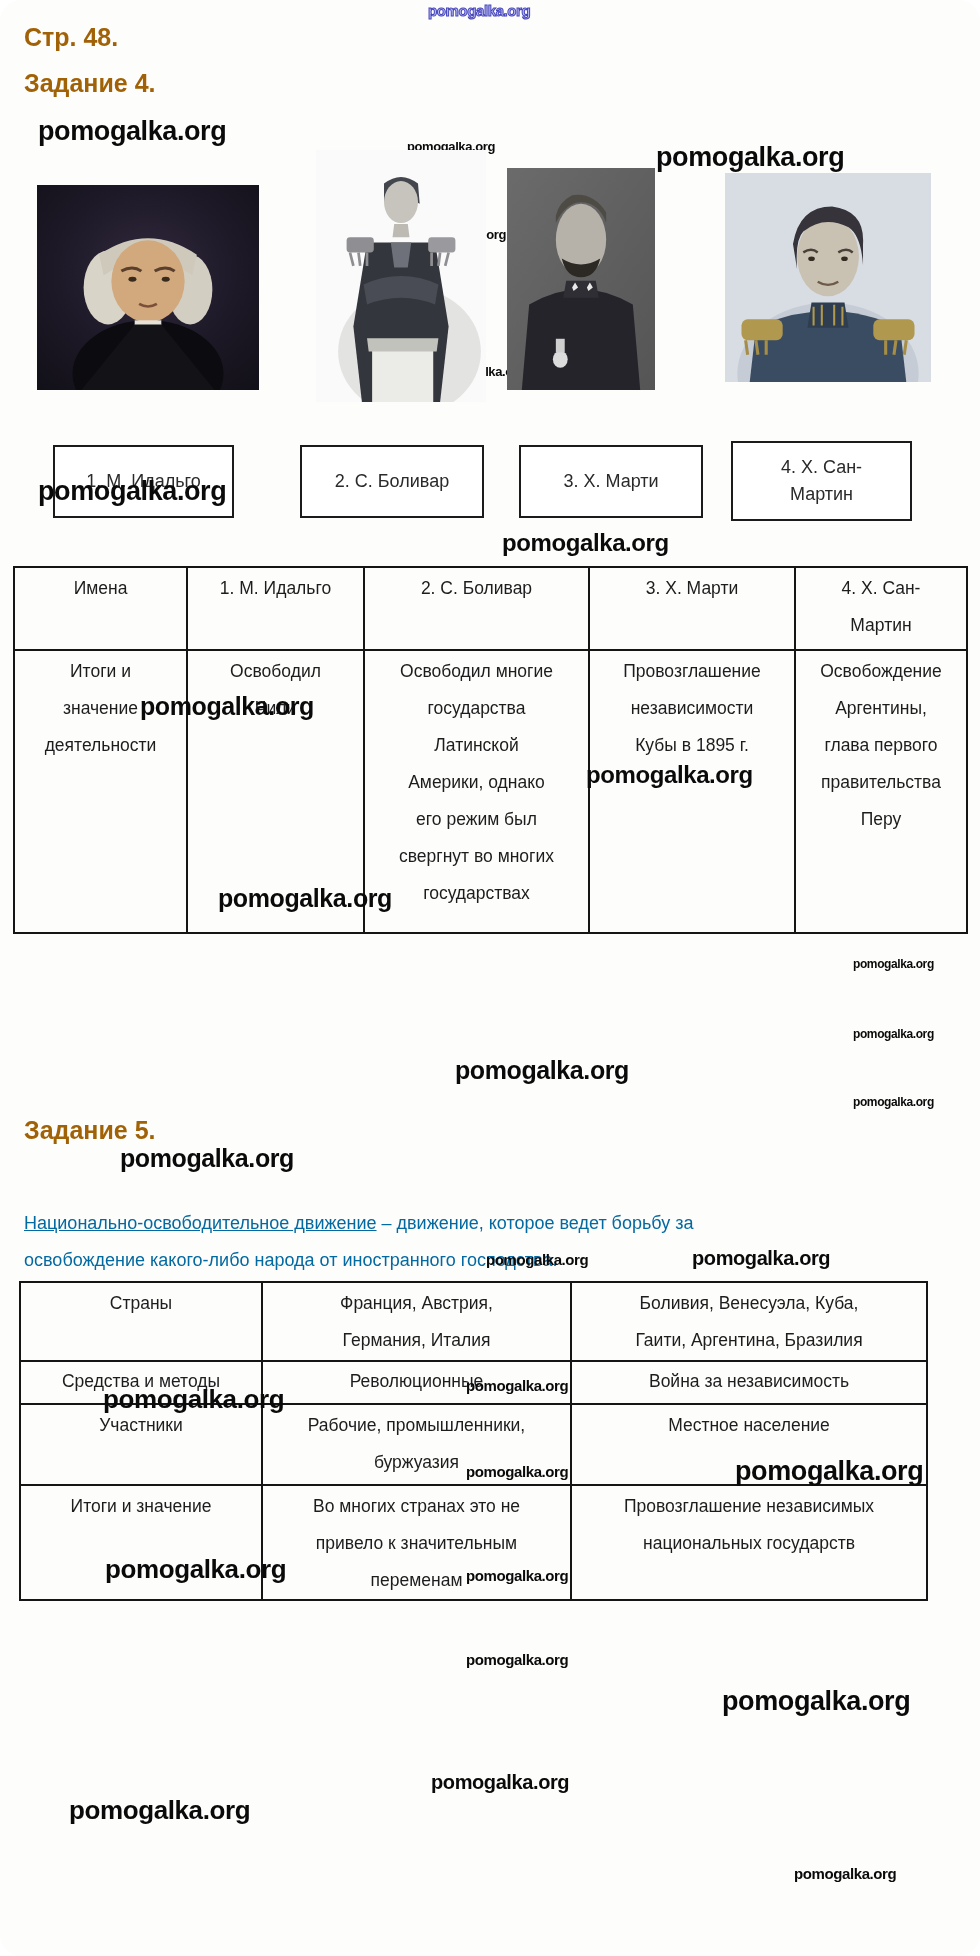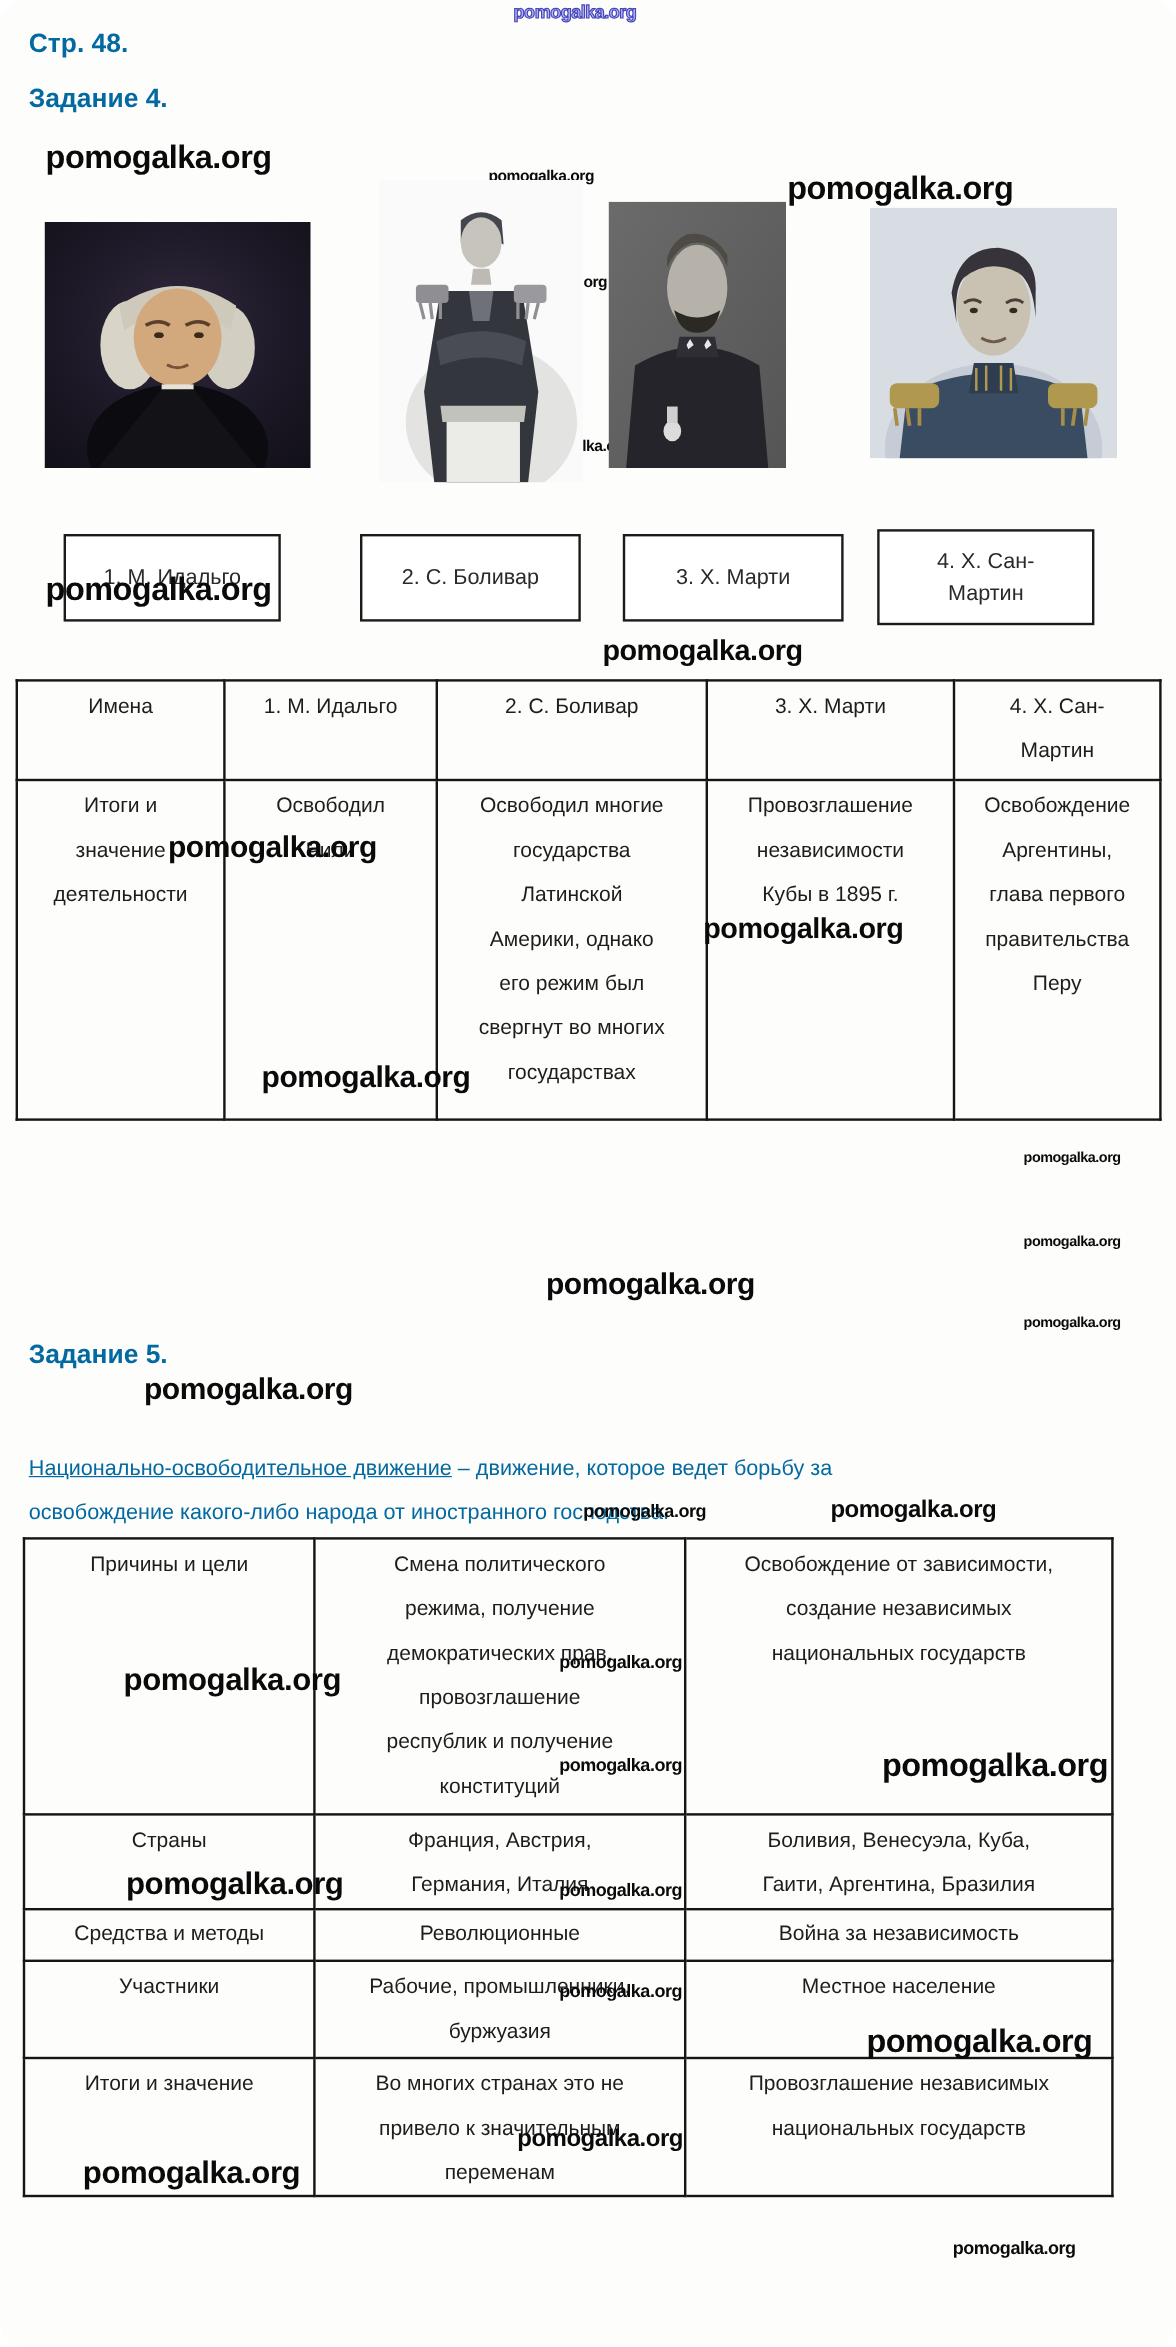--- a/index.html
+++ b/index.html
@@ -1,21 +1,21 @@
 <!DOCTYPE html>
 <html><head>
 <meta charset="utf-8">
 <style>
   html,body { margin:0; padding:0; background:#ffffff; }
   .canvas {
     position:relative; width:980px; height:1956px;
     background:#fdfdfc; overflow:hidden;
     font-family:"Liberation Sans", sans-serif; color:#1d1d1d;border-radius:21px;
   }
-  .heading { position:absolute; font-size:22px; font-weight:700; color:#0369a1; white-space:nowrap; }
+  .heading { position:absolute; font-size:25px; font-weight:700; color:#a16207; white-space:nowrap; }
 
   
   .wm { position:absolute; font-weight:700; color:#0a0a0a; white-space:nowrap; line-height:1; letter-spacing:-0.4px; }
   .wm-xl { font-size:27px; }
   .wm-lg { font-size:24px; }
   .wm-md { font-size:20px; }
   .wm-sm { font-size:15px; }
   .wm-xs { font-size:13px; }
   .wm-blue { font-size:15px; color:#b9b9ef; -webkit-text-stroke:1px #4646bd; }
 
@@ -214,32 +214,20 @@
   <span class="wm wm-sm" style="left:486px; top:1252px;">pomogalka.org</span>
   <span class="wm wm-md" style="left:692px; top:1248px;">pomogalka.org</span>
 
   <table class="doc" id="table2" style="left:19px; top:1281px; width:907px;">
     <colgroup>
         <col style="width:242px">
         <col style="width:309px">
         <col style="width:356px">
       </colgroup>
     <tbody>
-    <tr style="height:230px">
-      <td>Причины и цели</td>
-      <td>Смена политического
-режима, получение
-демократических прав,
-провозглашение
-республик и получение
-конституций</td>
-      <td>Освобождение от зависимости,
-создание независимых
-национальных государств</td>
-    </tr>
     <tr style="height:79px">
       <td>Страны</td>
       <td>Франция, Австрия,
 Германия, Италия</td>
       <td>Боливия, Венесуэла, Куба,
 Гаити, Аргентина, Бразилия</td>
     </tr>
     <tr style="height:43px">
       <td class="tight">Средства и методы</td>
       <td class="tight">Революционные</td>

